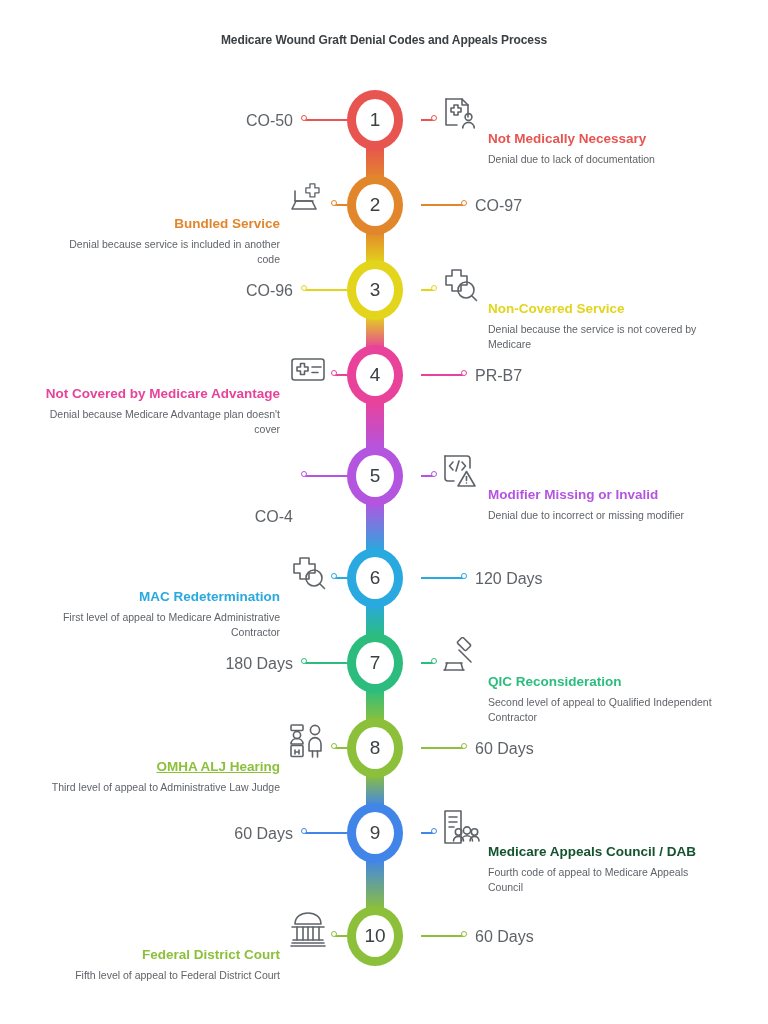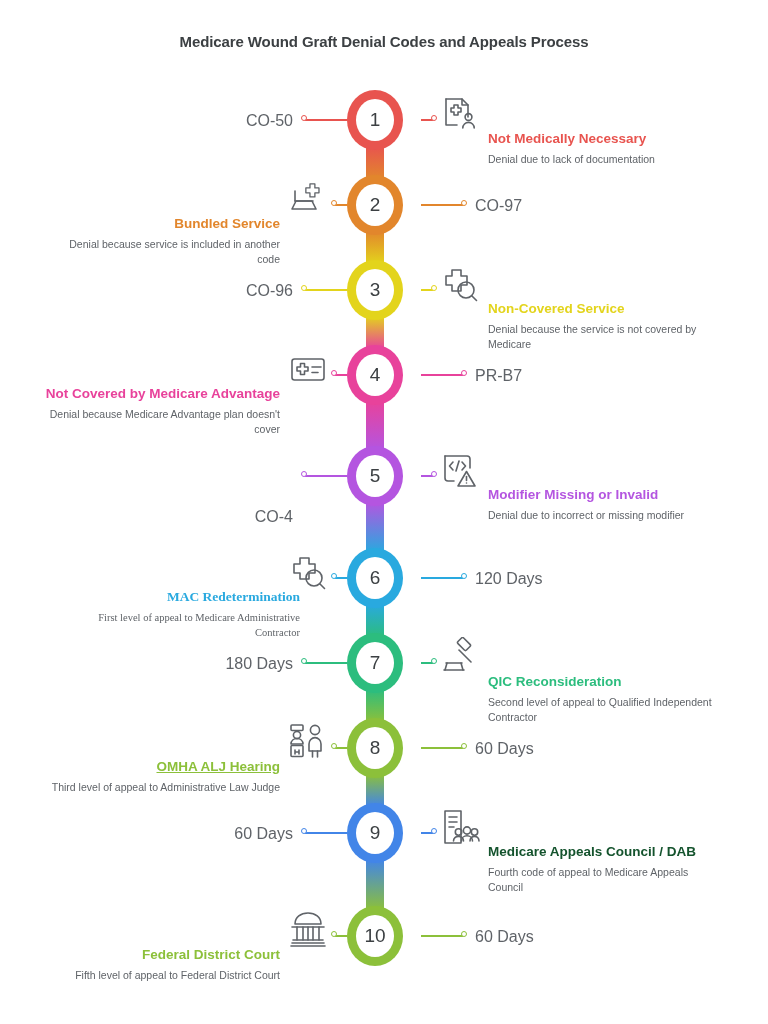--- a/index.html
+++ b/index.html
@@ -2,21 +2,21 @@
 <html><head>
 <meta charset="utf-8">
 <style>
   * { margin:0; padding:0; box-sizing:border-box; }
   html,body{ width:768px; height:1024px; background:#ffffff;
     font-family:"Liberation Sans", sans-serif; -webkit-font-smoothing:antialiased; }
   #page{ position:relative; width:768px; height:1024px; background:#fff; overflow:hidden; }
 
   #page-title{
     position:absolute; top:33px; left:0; width:768px; text-align:center;
-    font-size:15px; font-weight:bold; color:#3c4043; letter-spacing:-0.1px;
+    font-size:12px; font-weight:bold; color:#3c4043; letter-spacing:-0.1px;
   }
 
   
   #spine{ position:absolute; left:366px; top:100px; width:18px; height:840px; }
   .bar{ position:absolute; left:0; width:18px; }
 
   
   .row{ position:absolute; left:0; width:768px; height:60px; }
 
   .node{
@@ -199,21 +199,21 @@
         <div class="codelbl r" style="left: 475px;">120 Days</div>
         <div class="conn left" style="background: rgb(41, 169, 223); width: 12px;"></div>
         <div class="enddot" style="border-color: rgb(41, 169, 223); right: 431px;"></div>
         <div class="ico" style="right: 440px;">
           <svg viewBox="0 0 40 40">
             <path fill="none" stroke="#5f6368" stroke-width="1.6" stroke-linecap="round" stroke-linejoin="round" d="M6 12h6V6h9v6h6v9h-6v6h-9v-6H6z"></path>
             <circle cx="26" cy="26" r="8" fill="none" stroke="#5f6368" stroke-width="1.6" stroke-linecap="round" stroke-linejoin="round"></circle>
             <path fill="none" stroke="#5f6368" stroke-width="1.6" stroke-linecap="round" stroke-linejoin="round" d="M32 32l4.5 4.5"></path>
           </svg>
         </div>
-        <div class="txt l" style="right: 468px; font-family: Liberation Serif, serif;">
+        <div class="txt l" style="right: 488px;">
           <div class="hd" style="color: rgb(41, 169, 223);">MAC Redetermination</div>
           <div class="sb">First level of appeal to Medicare Administrative Contractor</div>
         </div>
       </div>
       <div class="row" style="top: 633px;">
         <div class="node" style="background: rgb(44, 189, 126);">
           <div class="inner">7</div>
         </div>
         <div class="conn left" style="background: rgb(44, 189, 126); width: 42px;"></div>
         <div class="enddot" style="border-color: rgb(44, 189, 126); right: 461px;"></div>

